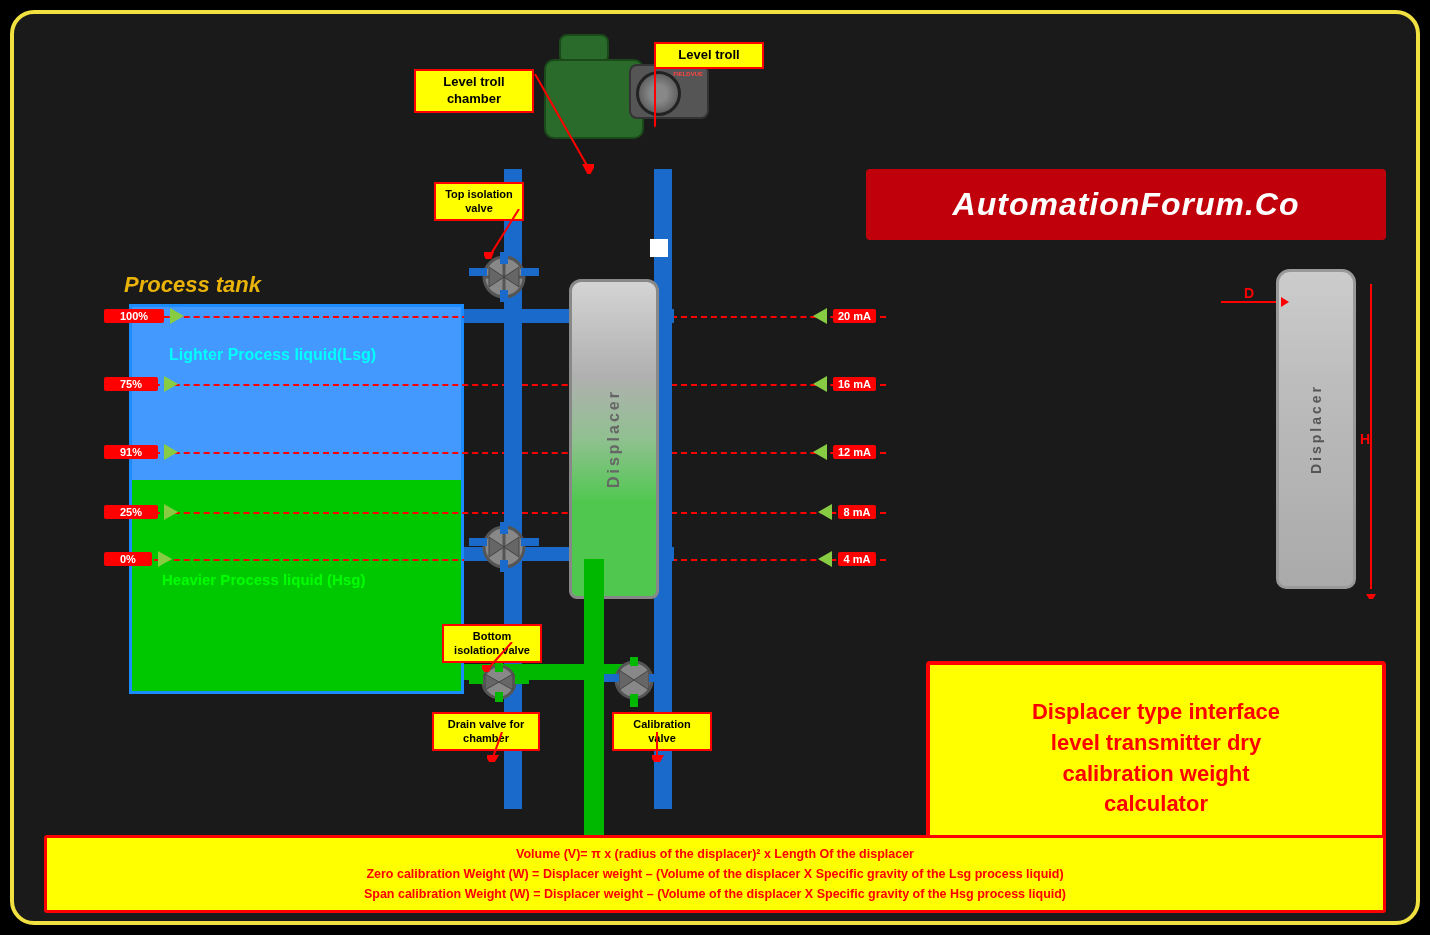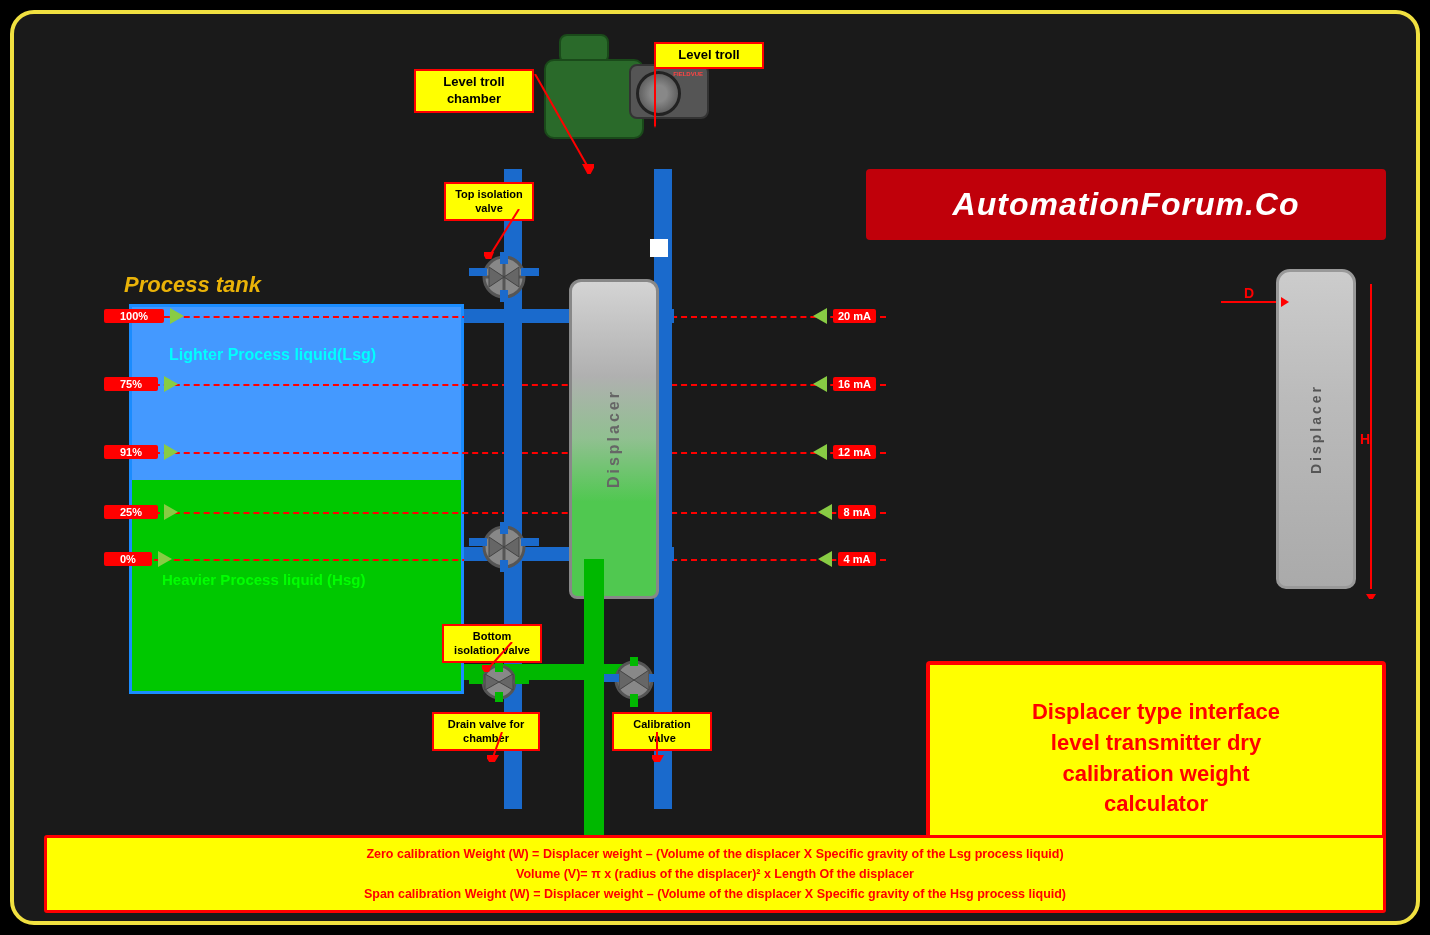--- a/index.html
+++ b/index.html
@@ -59,21 +59,21 @@
       left: 640px;
       width: 110px;
     }
     .label-troll-chamber {
       top: 55px;
       left: 400px;
       width: 120px;
     }
     .label-top-isolation {
       top: 168px;
-      left: 430px;
+      left: 420px;
       width: 90px;
       padding-left: 8px;
     }
     .label-bottom-isolation {
       top: 610px;
       left: 428px;
       width: 100px;
     }
     .label-drain-valve {
       top: 698px;
@@ -620,20 +620,20 @@
   <div class="calculator-box">
     <div class="calculator-box-text">
       Displacer type interface<br>
       level transmitter dry<br>
       calibration weight<br>
       calculator
     </div>
   </div>
 
   <div class="formula-footer">
+    <div class="formula-line">Volume (V)= π x  (radius of the displacer)² x Length Of the displacer</div>
     <div class="formula-line">Zero calibration Weight (W) = Displacer weight – (Volume of the displacer X Specific gravity of the Lsg process  liquid)</div>
-    <div class="formula-line">Volume (V)= π x  (radius of the displacer)² x Length Of the displacer</div>
     <div class="formula-line">Span calibration Weight (W) = Displacer weight – (Volume of the displacer X Specific gravity of the Hsg process  liquid)</div>
   </div>
 
   <div style="position:absolute; top:225px; left:636px; width:18px; height:18px; background:#fff;"></div>
 
 </div>
 
 </body></html>

